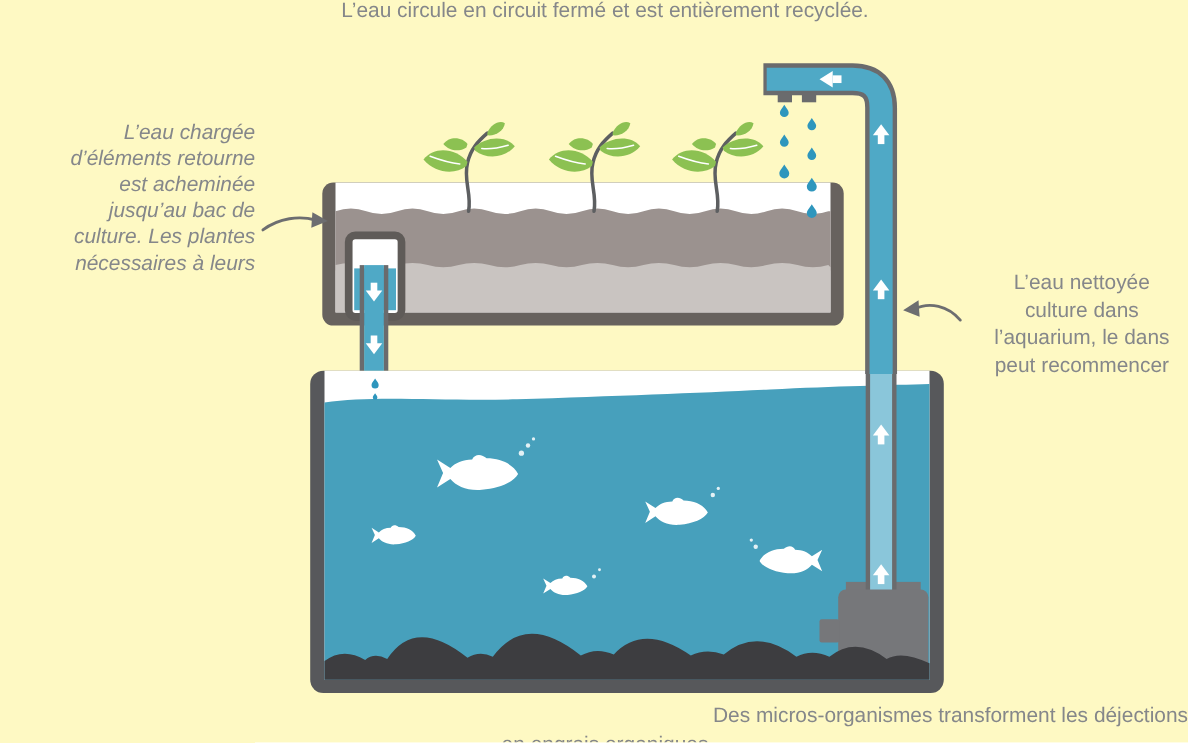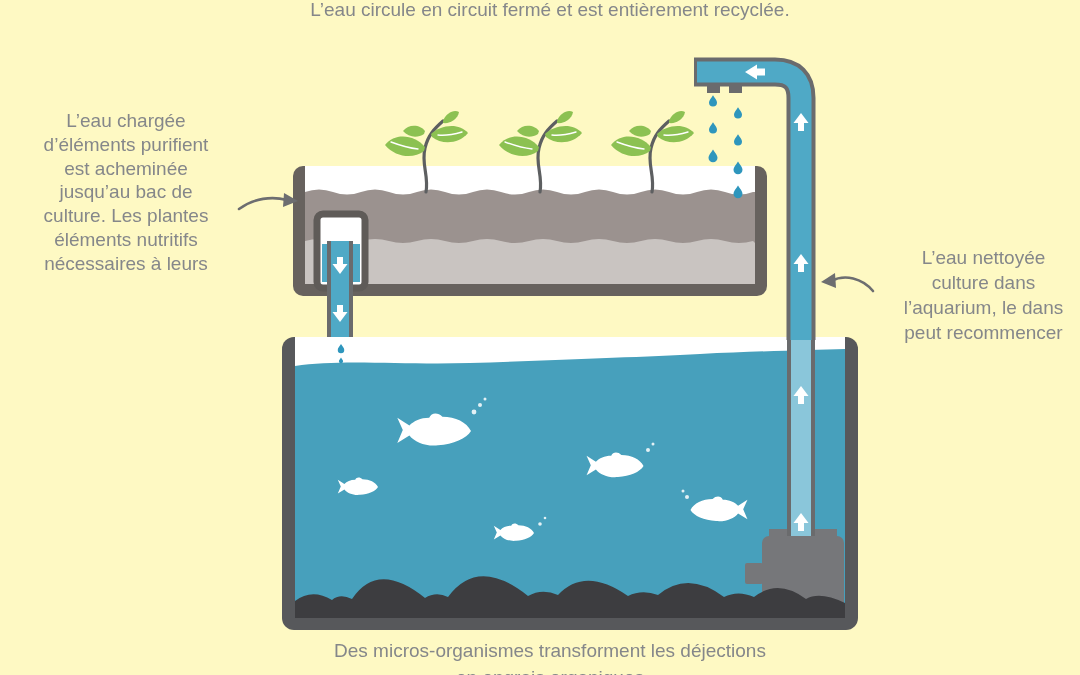--- a/index.html
+++ b/index.html
@@ -9,23 +9,23 @@
     --water:#47A0BC; --drop:#2E96BD;
     --tankwall:#57585B; --gravel:#3D3D40; --pump:#76777A;
     --plant:#8CC152; --stem:#5D5F61;
   }
   html,body{margin:0;padding:0;background:#fff;}
   .stage{position:relative;width:1080px;height:675px;background:#fef9c3;overflow:hidden;
          font-family:"Liberation Sans",sans-serif;color:var(--text);}
   .diagram{position:absolute;inset:0;}
   .caption{position:absolute;font-size:19px;line-height:23.8px;color:var(--text);}
   .cap-top{top:-2px;left:20px;width:1060px;text-align:center;}
-  .cap-left{top:109px;left:20px;width:212px;text-align:center;}
+  .cap-left{top:109px;left:20px;width:212px;text-align:right;font-style:italic;}
   .cap-right{top:245px;left:886px;width:195px;text-align:center;line-height:25px;}
-  .cap-b1{top:639px;left:20px;width:1060px;text-align:center;}
+  .cap-b1{top:639px;left:20px;width:1060px;text-align:right;}
   .cap-b2{top:666px;left:20px;width:1060px;text-align:center;}
 
   
   .bedwall{fill:var(--bedwall);}
   .white{fill:#fff;}
   .soilD{fill:var(--soil_dark);}
   .soilL{fill:var(--soil_light);}
   .pipeO{stroke:var(--pipe_outline);fill:none;}
   .pipeF{stroke:var(--pipe);fill:none;}
   .pipeFill{fill:var(--pipe);}
@@ -171,25 +171,24 @@
     <g>
       <path class="ann" d="M873,291 C862,278 845,274 831,281"></path>
       <polygon class="annh" points="835,273 821,282 836,288"></polygon>
     </g>
   </svg>
 
   <div class="caption cap-top">L’eau circule en circuit fermé et est entièrement recyclée.</div>
 
   <div class="caption cap-left">
     <div>L’eau chargée</div>
-    <div>d’éléments purifient</div>
+    <div>d’éléments retourne</div>
     <div>est acheminée</div>
     <div>jusqu’au bac de</div>
     <div>culture. Les plantes</div>
-    <div>éléments nutritifs</div>
     <div>nécessaires à leurs</div>
   </div>
 
   <div class="caption cap-right">
     <div>L’eau nettoyée</div>
     <div>culture dans</div>
     <div>l’aquarium, le dans</div>
     <div>peut recommencer</div>
   </div>
 

